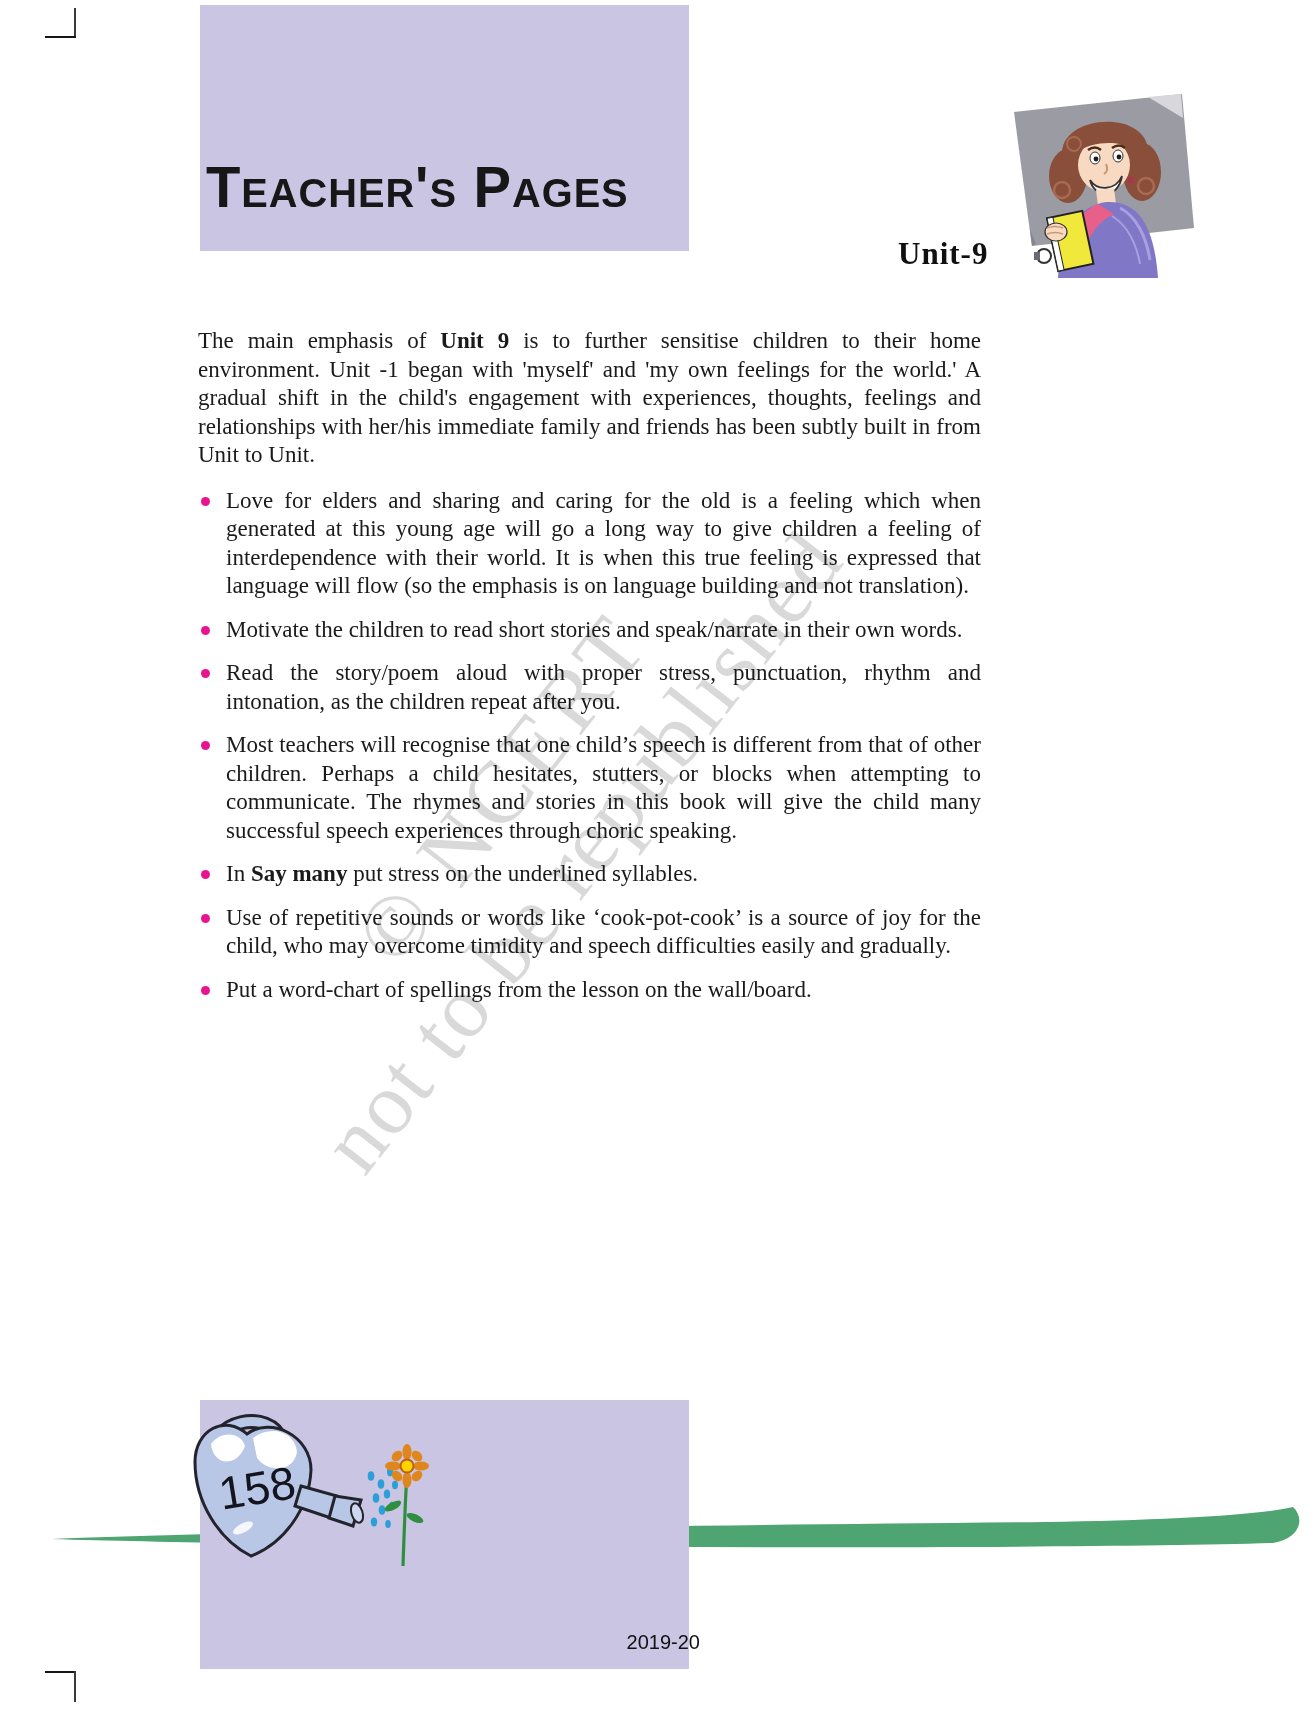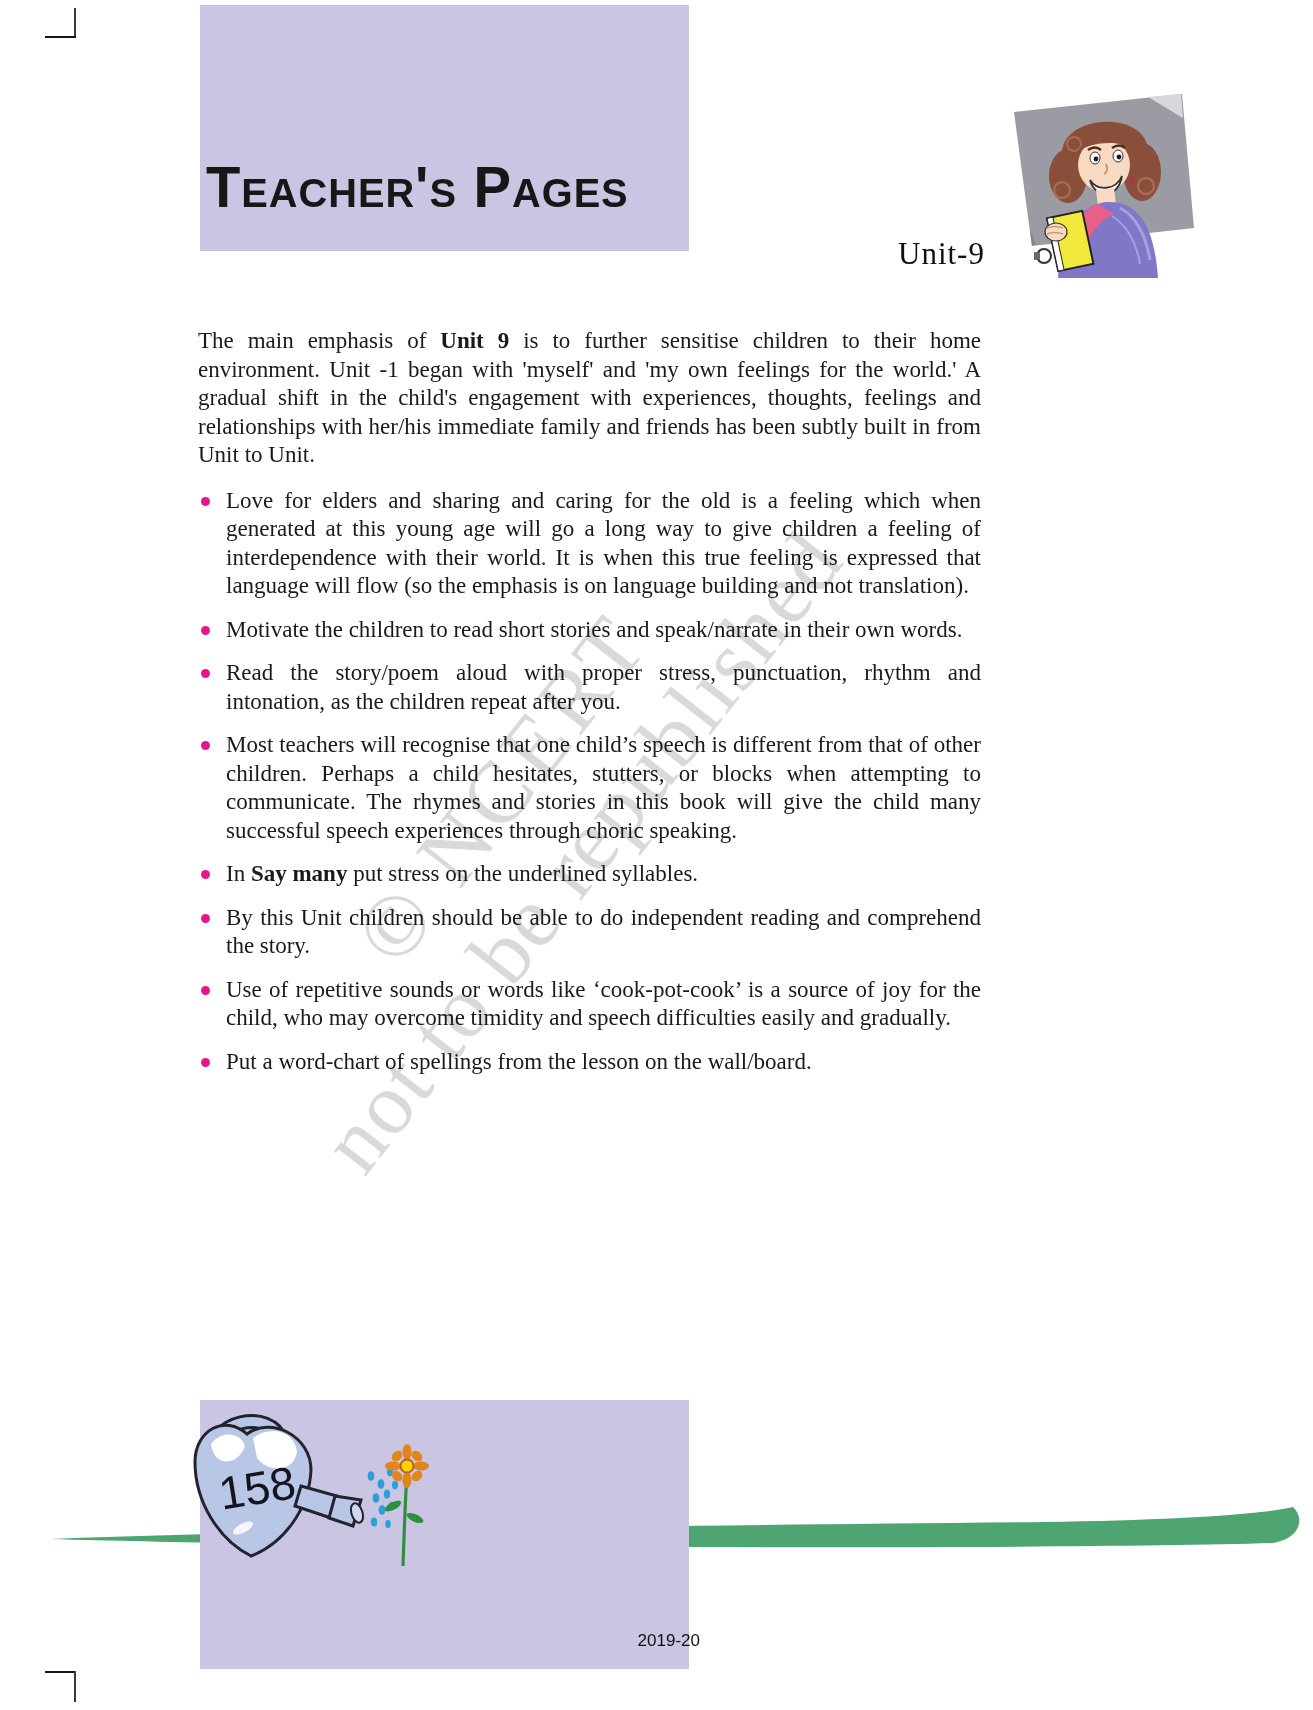--- a/index.html
+++ b/index.html
@@ -19,21 +19,21 @@
   .header-box{left:200px;top:5px;width:489px;height:246px;background:var(--lavender);}
   .page-title{
     left:206px;top:156px;width:478px;
     font-family:"Liberation Sans", sans-serif;
     font-variant:small-caps;font-weight:bold;font-size:58px;line-height:62px;
     letter-spacing:1px;color:#171717;transform:scaleX(0.97);transform-origin:left;
     white-space:nowrap;
   }
   .unit-label{
     left:898px;top:236px;font-family:"Liberation Serif", serif;
-    font-weight:normal;font-size:31px;color:#101010;letter-spacing:1px;
+    font-weight:bold;font-size:31px;color:#101010;letter-spacing:1px;
   }
   .teacher{left:1000px;top:80px;width:200px;height:198px;}
 
   
   .watermark{
     left:130px;top:700px;width:900px;height:300px;
     transform:rotate(-52deg);
     text-align:center;color:var(--watermark);z-index:1;
     font-family:"Liberation Serif", serif;pointer-events:none;
   }
@@ -54,21 +54,21 @@
     border-radius:50%;background:var(--bullet);
   }
   b{font-weight:bold;}
 
   
   .swoosh{left:45px;top:1498px;width:1268px;height:60px;z-index:0;}
   .footer-box{left:200px;top:1400px;width:489px;height:269px;background:var(--lavender);z-index:2;}
   .can{left:185px;top:1406px;width:250px;height:175px;z-index:3;}
   .edition{
     left:540px;top:1631px;width:160px;text-align:right;z-index:3;
-    font-family:"Liberation Sans", sans-serif;font-size:17px;color:#111;
+    font-family:"Liberation Sans", sans-serif;font-size:20px;color:#111;
   }
 </style>
 </head>
 <body>
 
 <div class="abs mark mark-tl-v"></div>
 <div class="abs mark-tl-h mark"></div>
 <div class="abs mark-bl-h mark"></div>
 <div class="abs mark mark-bl-v"></div>
 
@@ -122,21 +122,20 @@
 </div>
 
 <div class="abs content">
   <p class="intro"><span>The main emphasis of </span><b>Unit 9</b><span> is to further sensitise children to their home environment. Unit -1 began with 'myself' and 'my own feelings for the world.' A gradual shift in the child's engagement with experiences, thoughts, feelings and relationships with her/his immediate family and friends has been subtly built in from Unit to Unit.</span></p>
   <ul class="bullets">
     <li><span>Love for elders and sharing and caring for the old is a feeling which when generated at this young age will go a long way to give children a feeling of interdependence with their world. It is when this true feeling is expressed that language will flow (so the emphasis is on language building and not translation).</span><b></b><span></span></li>
     <li><span>Motivate the children to read short stories and speak/narrate in their own words.</span><b></b><span></span></li>
     <li><span>Read the story/poem aloud with proper stress, punctuation, rhythm and intonation, as the children repeat after you.</span><b></b><span></span></li>
     <li><span>Most teachers will recognise that one child’s speech is different from that of other children. Perhaps a child hesitates, stutters, or blocks when attempting to communicate. The rhymes and stories in this book will give the child many successful speech experiences through choric speaking.</span><b></b><span></span></li>
     <li><span>In </span><b>Say many</b><span> put stress on the underlined syllables.</span></li>
-    <li><span>By this Unit children should be able to do independent reading and comprehend the story.</span><b></b><span></span></li>
     <li><span>Use of repetitive sounds or words like ‘cook-pot-cook’ is a source of joy for the child, who may overcome timidity and speech difficulties easily and gradually.</span><b></b><span></span></li>
     <li><span>Put a word-chart of spellings from the lesson on the wall/board.</span><b></b><span></span></li>
   </ul>
 </div>
 
 <svg class="abs swoosh" viewBox="0 0 1268 60" aria-hidden="true">
   <path d="M6,41 C250,32 600,28 1000,24 C1120,22 1215,17 1248,9 C1260,20 1256,40 1228,45 C1000,52 300,50 6,41 Z" style="fill:var(--swoosh)"></path>
 </svg>
 
 <div class="abs footer-box"></div>

